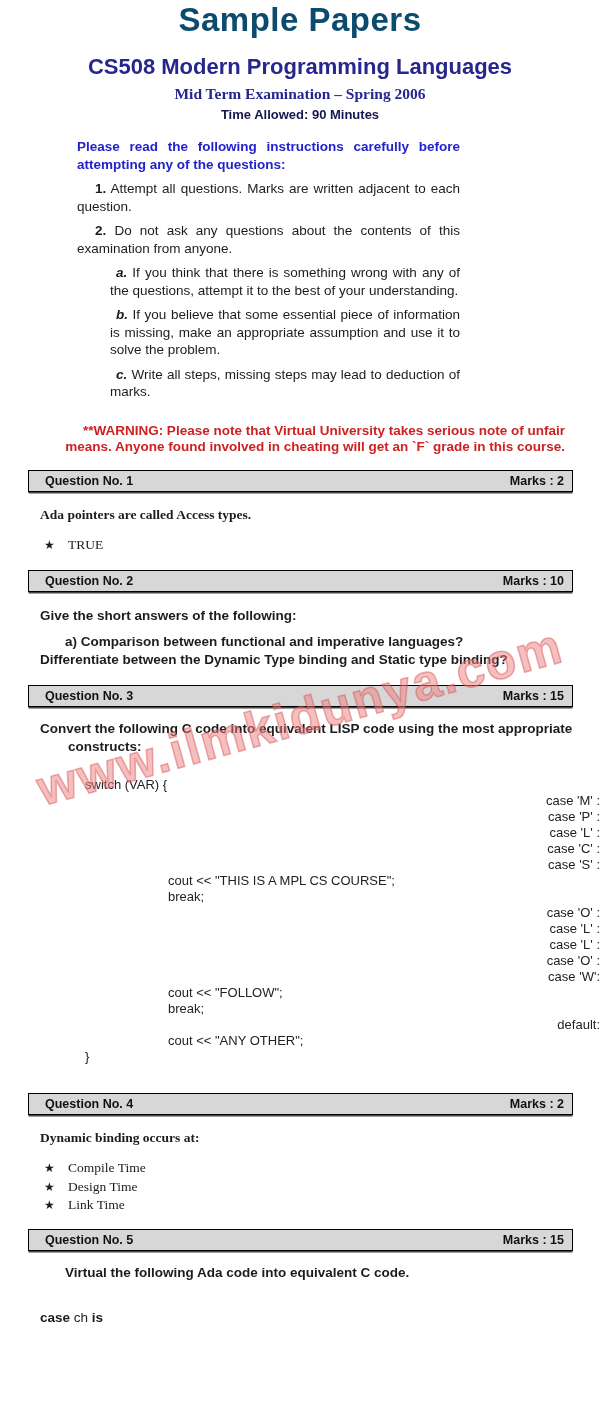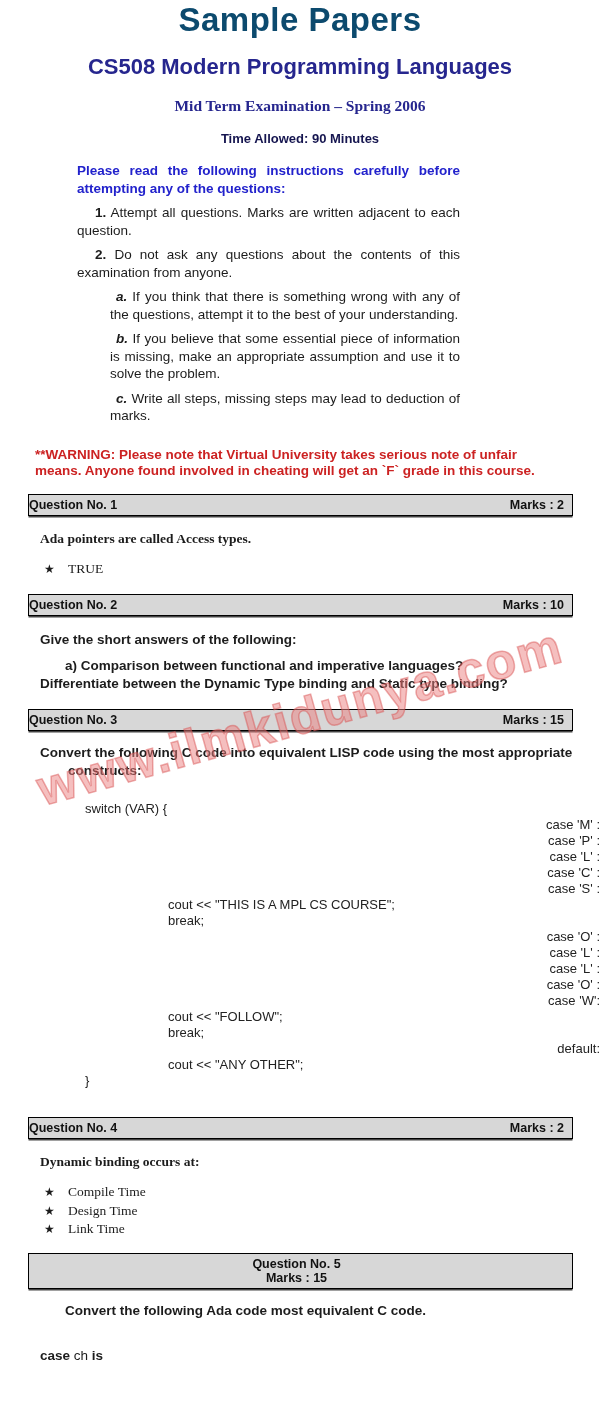--- a/index.html
+++ b/index.html
@@ -15,57 +15,57 @@
     font-size:33px; line-height:40px; font-weight:bold;
     color:#0c4a6e; letter-spacing:.5px;
   }
 
   .course-title {
     margin:14px 0 0; text-align:center;
     font-family:Liberation Sans, sans-serif; font-weight:bold;
     color:#26268e; font-size:22px; line-height:26px;
   }
   .exam-title {
-    margin:16px; text-align:center;
+    margin:4px; text-align:center;
     font-family:"Liberation Serif", serif; font-weight:bold;
     color:#26268e; font-size:15.5px; line-height:19px;
   }
   .time-allowed {
     margin:0; text-align:center; font-weight:bold;
     color:#15154f; font-size:13px; line-height:15px;
   }
 
   .instr-wrap {
     margin:16px 140px 0 77px;
     font-size:13.5px; line-height:17.5px; text-align:justify;
   }
   .instr-heading { color:#2222cc; font-weight:bold; margin:0; }
   .instr-item { margin:7px 0 0; text-indent:18px; }
   .instr-sub  { margin:7px 0 0 33px; text-indent:6px; }
   .marker { font-weight:bold; }
   .marker-italic { font-weight:bold; font-style:italic; }
 
   .warning {
-    margin:22px 35px 2px; text-align:left;
+    margin:22px 35px 2px; text-align:right;
     color:#cc2222; font-weight:bold; font-size:13.5px; line-height:16px;
   }
 
   .qbar {
     margin:15px 27px 0 28px;
-    display:flex; justify-content:space-between; align-items:center;
+    display:flex; justify-content:space-between; 
     background:#d7d7d7;
     border:1px solid #000;
     box-shadow:0 2px 0 -0.5px #444;
-    padding:3px 8px 3px 0;
+    padding:3px 8px 3px 16px;
     font-size:12.5px; font-weight:bold; color:#111;
   }
   .mt-q2 { margin-top:16px; }
   .mt-q3 { margin-top:16px; }
   .mt-q4 { margin-top:28px; }
-  .mt-q5 { margin-top:14px;flex-direction:column; }
+  .mt-q5 { margin-top:14px; }
 
   .stmt-serif {
     margin:15px 0 0 40px;
     font-family:"Liberation Serif", serif; font-weight:bold; font-size:13.5px;
   }
   .opts { margin:13px 0 0 44px; font-family:"Liberation Serif", serif;
           font-size:13.5px; line-height:18.5px; }
   .opt-star { display:inline-block; width:24px; font-size:12px; }
 
   .stmt-sans { margin:15px 0 0 40px; font-weight:bold; font-size:13.5px; line-height:18px; }
@@ -191,18 +191,18 @@
   </div>
   <div>
     <span class="opt-star">★</span><span>Link Time</span>
   </div>
 </div>
 
 <div class="qbar mt-q5">
   <span>Question No. 5</span>
   <span>Marks : 15</span>
 </div>
-<div class="q5-stmt">Convert the following Ada code most equivalent C code.</div>
+<div class="q5-stmt">Virtual the following Ada code into equivalent C code.</div>
 <div class="q5-code">
   <span class="kw">case</span><span> ch </span><span class="kw">is</span>
 </div>
 
 <div class="watermark">www.ilmkidunya.com</div>
 
 </body></html>

